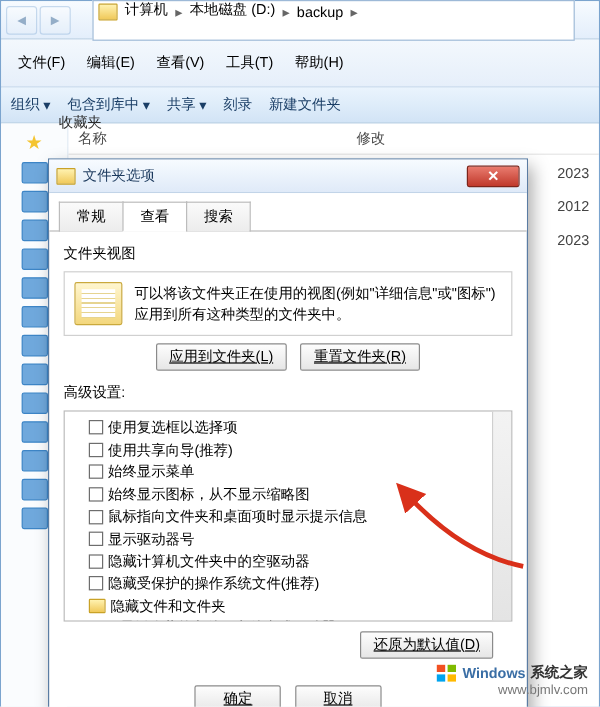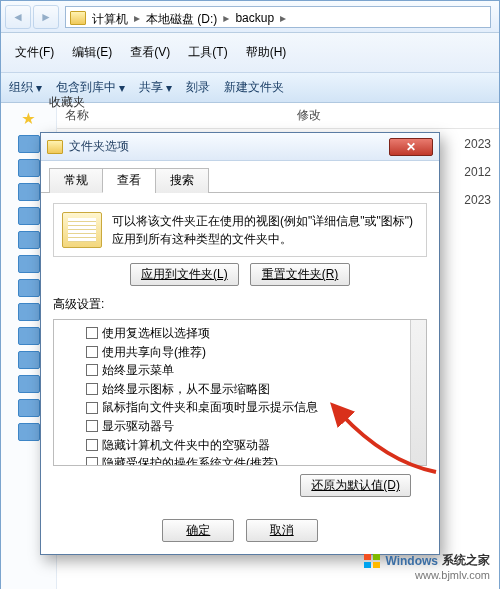--- a/index.html
+++ b/index.html
@@ -3,21 +3,21 @@
 <meta charset="utf-8">
 <style>
 * { box-sizing: border-box; margin: 0; padding: 0; font-family: "Microsoft YaHei", "SimSun", Tahoma, sans-serif; font-size: 12px; }
 body { width: 500px; height: 589px; overflow: hidden; background: #fff; position: relative; }
 
 .window { background: linear-gradient(#eaf3fb, #dde9f7); border: 1px solid #7ba4ce; }
 
 .titlebar { height: 32px; display: flex; align-items: center; background: linear-gradient(#f7fbff, #e3eefb); border-bottom: 1px solid #b8cde2; padding: 0 4px; }
 .nav-btn { width: 26px; height: 24px; border: 1px solid #8fb3d9; border-radius: 3px; background: linear-gradient(#fdfefe,#e4eef9); margin-right: 2px; display: flex; align-items: center; justify-content: center; color: #2a5a8a; }
 .nav-btn.disabled { opacity: .45; }
-.addr { flex: 1; height: 22px; background: #fff; border: 1px solid #9db9d7; margin: 0 4px; display: flex; align-items: flex-start; padding: 4px 4px; gap: 6px; }
+.addr { flex: 1; height: 22px; background: #fff; border: 1px solid #9db9d7; margin: 0 16px; display: flex; align-items: flex-end; padding: 16px 4px; gap: 6px; }
 .addr .fld { width: 16px; height: 14px; background: linear-gradient(#fff2b0,#f0c95a); border: 1px solid #c9a227; border-radius: 1px; }
 .addr .sep { color: #666; }
 
 .menubar { height: 40px; background: linear-gradient(#f3f8fd,#e6effa); border-bottom: 1px solid #c4d6ea; display: flex; align-items: center; padding: 0 6px; gap: 2px; }
 .menubar span { padding: 2px 8px; }
 .toolbar { height: 30px; background: linear-gradient(#eaf4fd,#d2e4f6); border-bottom: 1px solid #b0c8e0; display: flex; align-items: center; padding: 0 8px; gap: 14px; color: #1a3e66; }
 .toolbar .item { display: flex; align-items: center; gap: 3px; }
 
 .body { display: flex; height: calc(100% - 84px); background: #fff; }
 .sidebar { width: 56px; background: #fafcfe; border-right: 1px solid #e3ebf4; padding-top: 6px; }
@@ -45,21 +45,21 @@
 
 .pane { padding: 10px 12px 12px; }
 .group-title { margin-bottom: 6px; }
 .folder-view { display: flex; gap: 10px; border: 1px solid #d0d0d0; padding: 8px; margin-bottom: 6px; }
 .fv-icon { width: 40px; height: 36px; background: linear-gradient(#fff6cf,#f3d77d); border: 1px solid #caa93c; border-radius: 2px; flex-shrink: 0; position: relative; }
 .fv-icon::after { content:""; position:absolute; inset:5px; background: repeating-linear-gradient(#fff,#fff 3px,#e6d490 3px,#e6d490 4px); }
 .fv-text { line-height: 1.5; }
 .fv-btns { text-align: center; margin-bottom: 10px; }
 .btn { display: inline-block; padding: 2px 10px; border: 1px solid #8a8a8a; background: linear-gradient(#fdfdfd,#e6e6e6); border-radius: 2px; margin: 0 4px; min-width: 100px; text-align: center; text-decoration: underline; }
 
-.adv { border: 1px solid #bcbcbc; height: 147px; overflow: hidden; background: #fff; padding: 4px 2px 4px 18px; position: relative; }
+.adv { border: 1px solid #bcbcbc; height: 176px; overflow: hidden; background: #fff; padding: 4px 2px 4px 6px; position: relative; }
 .adv .sb { position: absolute; right: 0; top: 0; bottom: 0; width: 16px; background: linear-gradient(#f3f3f3,#e4e4e4); border-left: 1px solid #cfcfcf; }
 .tree { line-height: 1.55; }
 .tree .row { display: flex; align-items: center; gap: 4px; white-space: nowrap; }
 .tree .ind1 { padding-left: 14px; }
 .tree .ind2 { padding-left: 28px; }
 .chk { width: 12px; height: 12px; border: 1px solid #6d6d6d; background: #fff; flex-shrink: 0; }
 .fld-ico { width: 14px; height: 12px; background: linear-gradient(#fff2b0,#f0c95a); border: 1px solid #c9a227; border-radius: 1px; flex-shrink: 0; }
 
 .restore { text-align: right; padding: 8px 12px 0; }
 .dlg-footer { text-align: center; padding: 10px 0 12px; }
@@ -148,20 +148,21 @@
     <div class="ico"></div>
     <div class="txt">文件夹选项</div>
     <div class="dlg-close">✕</div>
   </div>
   <div class="tabs">
     <div class="tab">常规</div>
     <div class="tab active">查看</div>
     <div class="tab">搜索</div>
   </div>
   <div class="pane">
+    <div class="group-title">文件夹视图</div>
     <div class="folder-view">
       <div class="fv-icon"></div>
       <div class="fv-text">可以将该文件夹正在使用的视图(例如"详细信息"或"图标")应用到所有这种类型的文件夹中。</div>
     </div>
     <div class="fv-btns">
       <span class="btn">应用到文件夹(L)</span>
       <span class="btn">重置文件夹(R)</span>
     </div>
 
     <div class="group-title">高级设置:</div>

